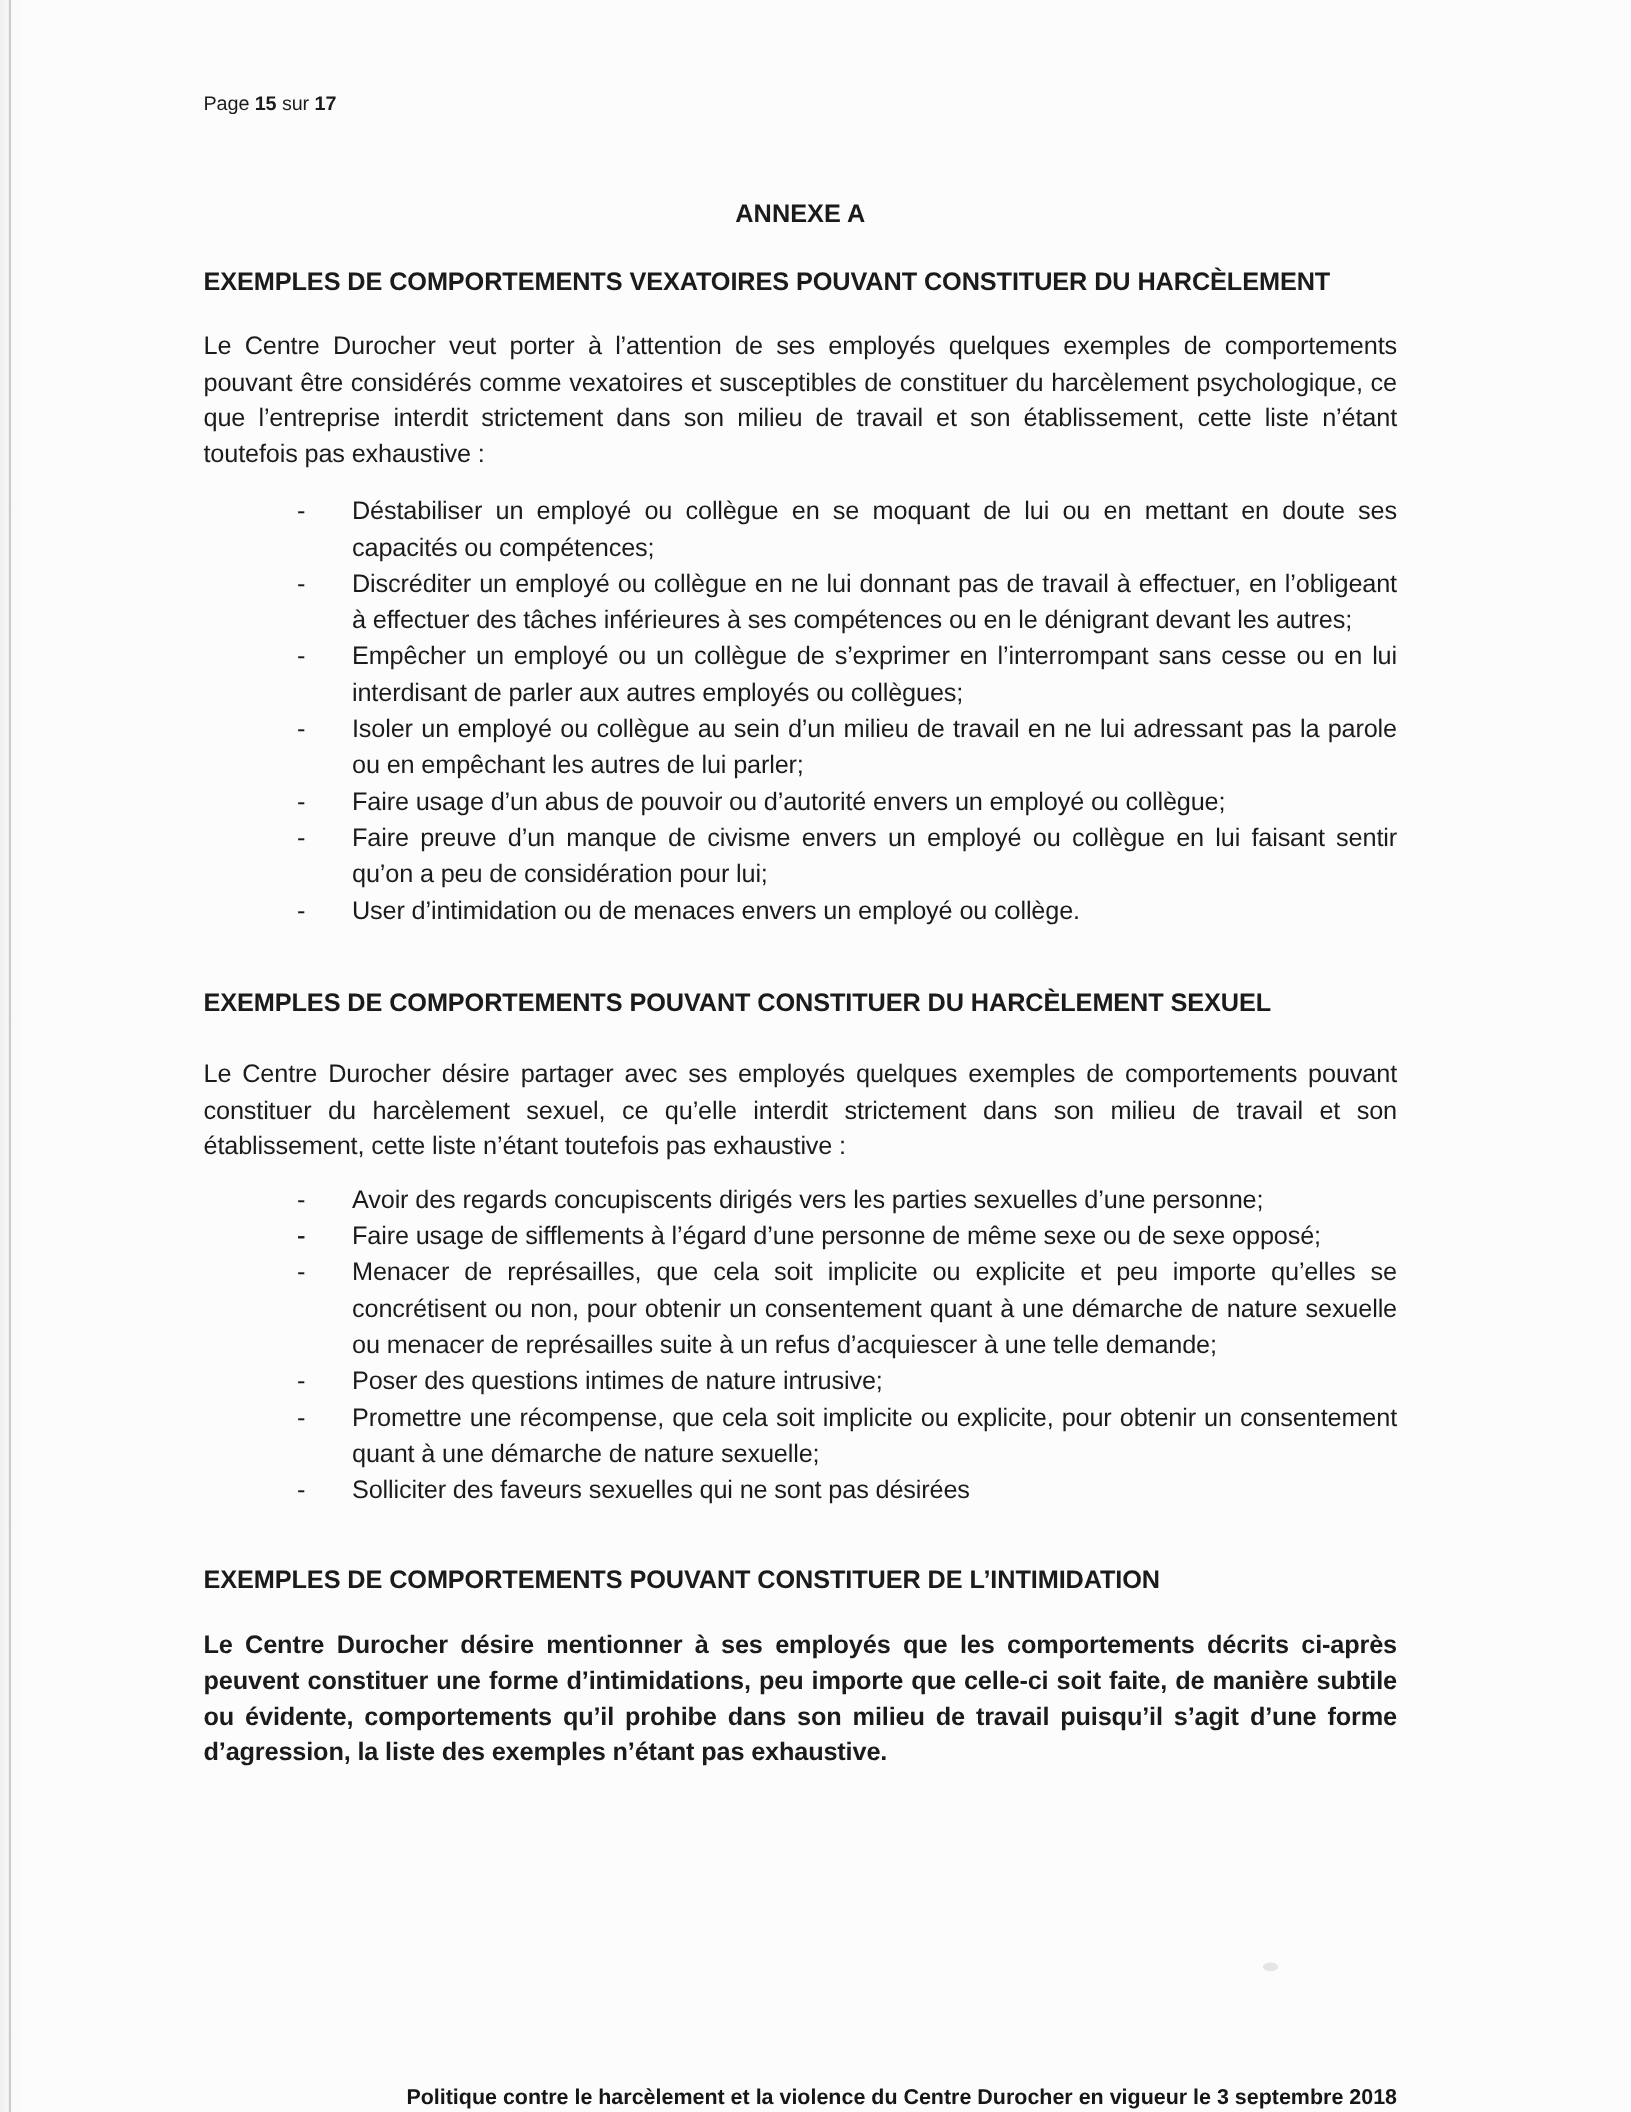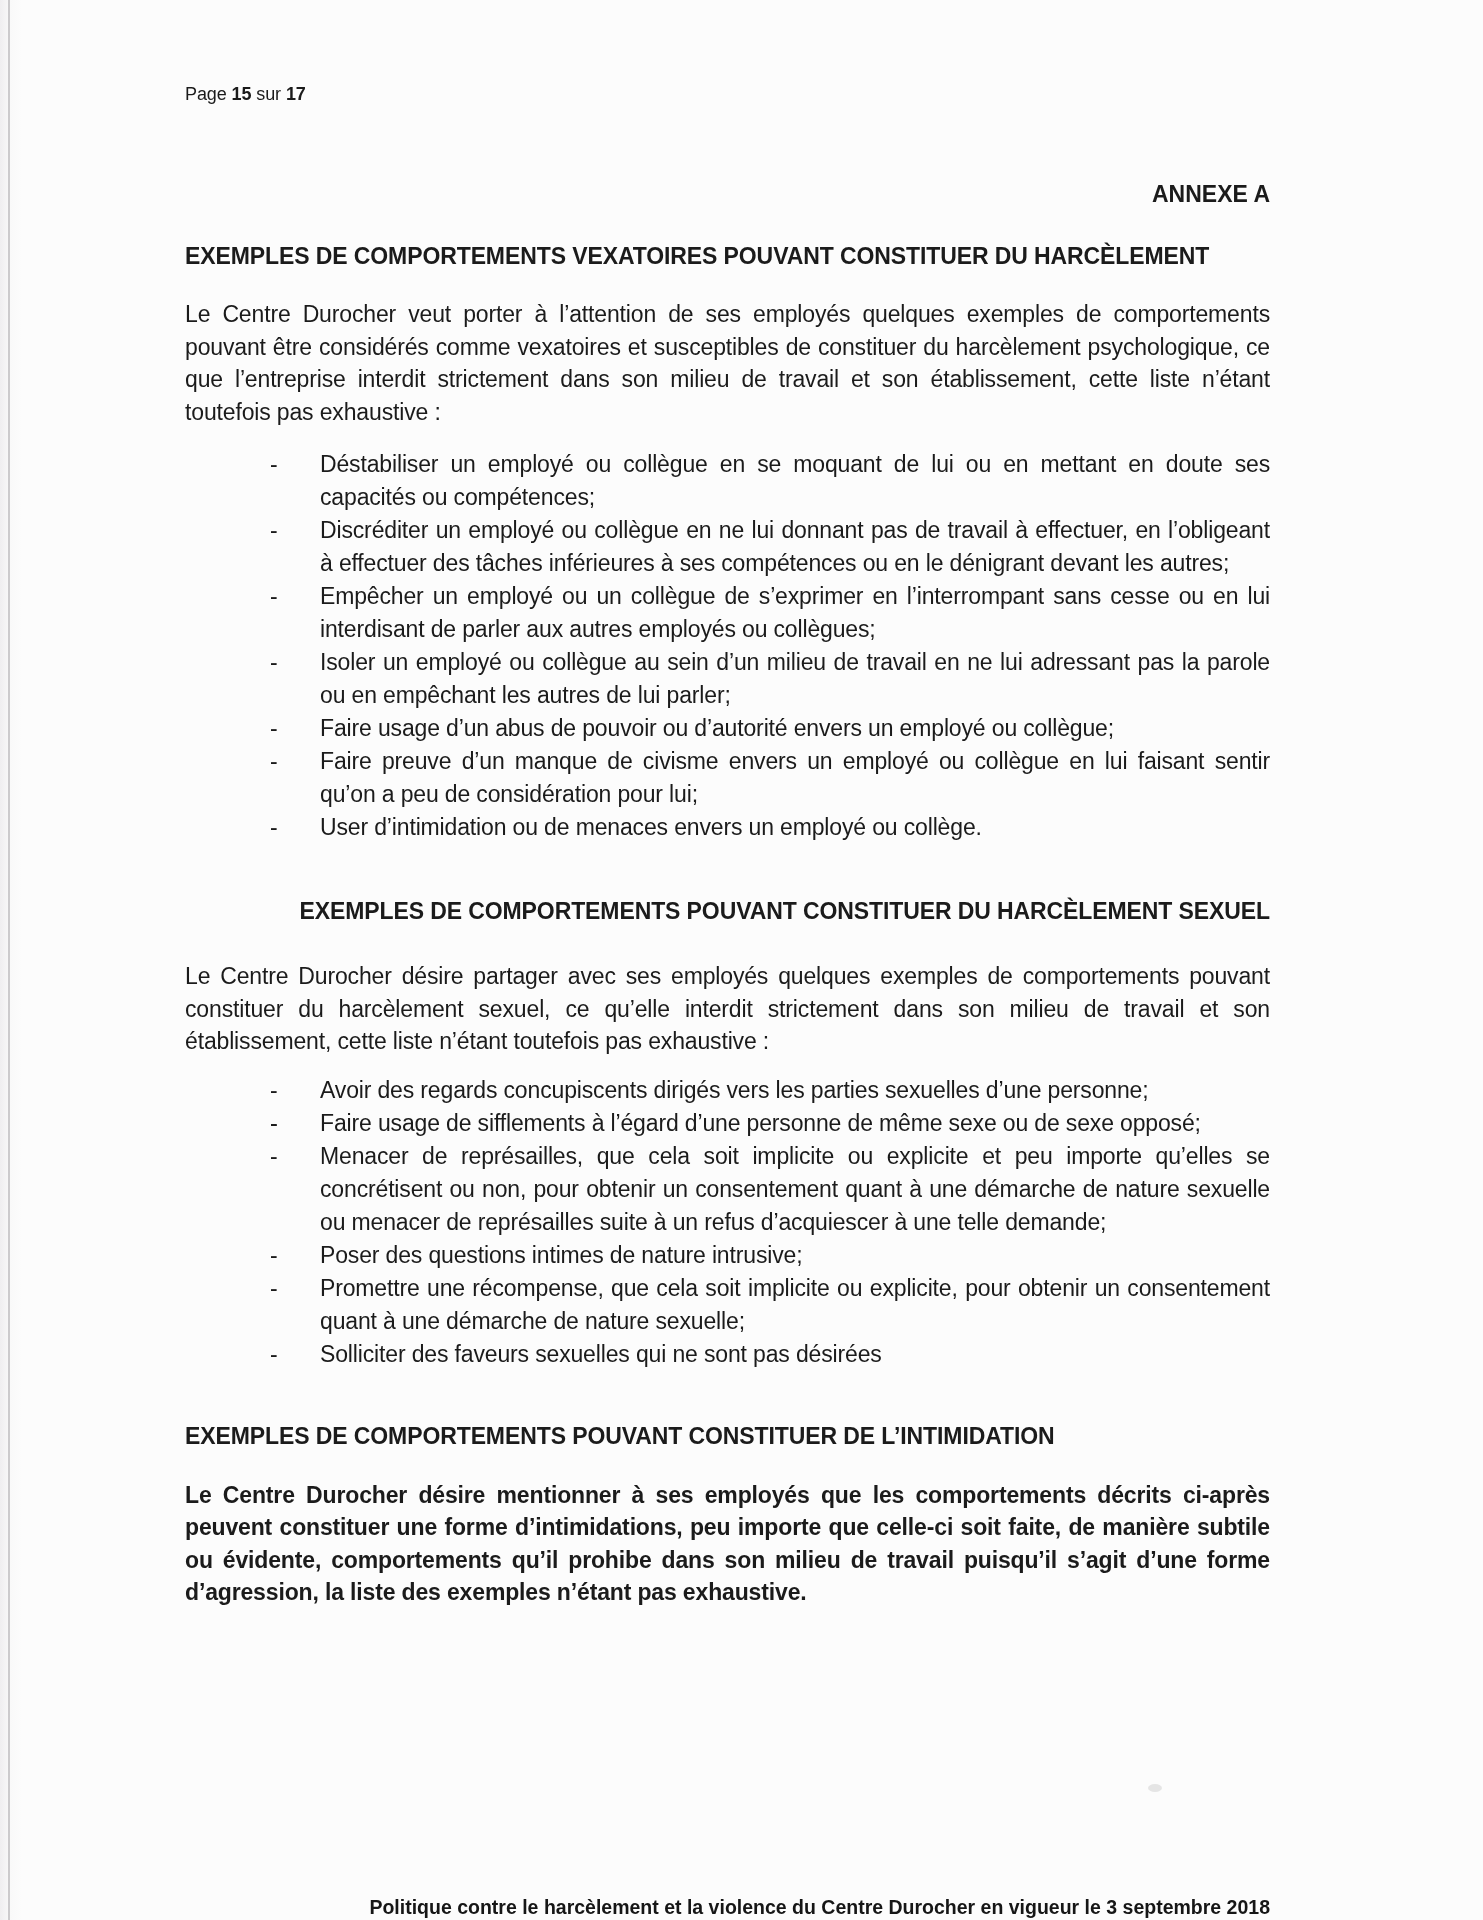--- a/index.html
+++ b/index.html
@@ -37,21 +37,21 @@
     width: 1085px;
   }
   .doc-header {
     font-size: 18px;
     line-height: 32px;
     letter-spacing: -0.1px;
   }
   .doc-header .bold { font-weight: bold; }
   .annex-title {
     margin-top: 68px;
-    text-align: right;
+    text-align: center;
     font-weight: bold;
     font-size: 23px;
     line-height: 32px;
   }
   .section-heading {
     margin: 30px 0 0 0;
     font-size: 23px;
     font-weight: bold;
     line-height: 32px;
     letter-spacing: -0.1px;
@@ -72,21 +72,21 @@
     line-height: 33px;
     text-align: justify;
     letter-spacing: -0.15px;
   }
   .dash {
     position: absolute;
     left: 85px;
     top: 0;
   }
   
-  #sections .section:nth-child(2) .section-heading { margin-top: 51px; text-align: right; }
+  #sections .section:nth-child(2) .section-heading { margin-top: 51px; }
   #sections .section:nth-child(2) .section-paragraph { margin-top: 33px; }
   #sections .section:nth-child(2) .bullet-list { margin-top: 16px; }
   #sections .section:nth-child(3) .section-heading { margin-top: 49px; }
   #sections .section:nth-child(3) .section-paragraph { margin-top: 27px; font-weight: bold; }
   .doc-footer {
     position: absolute;
     left: 185px;
     top: 1895px;
     width: 1085px;
     text-align: right;

